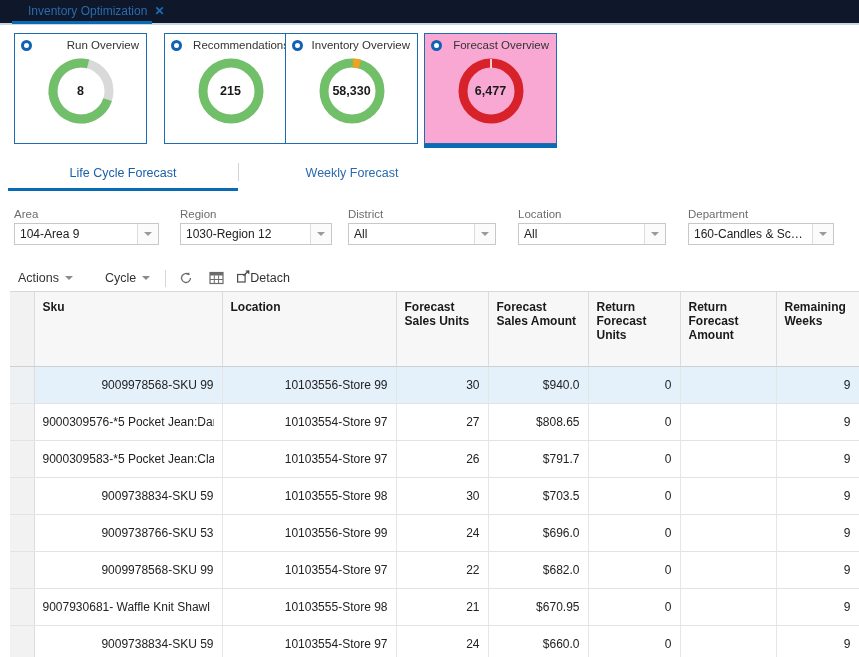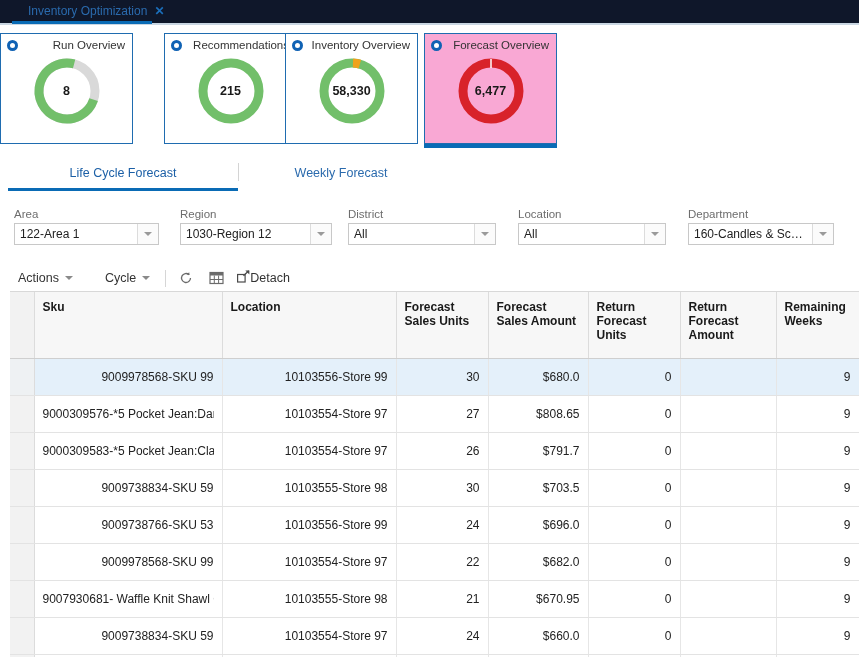--- a/index.html
+++ b/index.html
@@ -140,21 +140,21 @@
     overflow:hidden;border-top:1px solid #d8d8d8;
     box-sizing:border-box;
   }
   table.grid{
     border-collapse:collapse;table-layout:fixed;width:849px;
     font-size:12px;
   }
   table.grid th{
     background:#f7f7f7;color:#1a1a1a;font-weight:bold;font-size:12px;
     text-align:left;vertical-align:top;
-    padding:8px 8px 16px 8px;height:30px;
+    padding:8px 8px 24px 8px;height:30px;
     border-right:1px solid #dcdcdc;border-bottom:1px solid #cfcfcf;
     white-space:normal;line-height:14px;
     box-sizing:border-box;
   }
   table.grid th.selcol{background:#f2f2f2;padding:0;width:24px;}
   table.grid th.num{text-align:left;}
   table.grid td{
     height:37px;padding:0 8px;
     border-right:1px solid #e6e6e6;border-bottom:1px solid #e3e3e3;
     white-space:nowrap;overflow:hidden;
@@ -174,21 +174,21 @@
   <div class="tabstrip">
     <div class="tab">
       <span class="tab-label">Inventory Optimization</span>
       <span class="tab-close">✕</span>
     </div>
     <div class="tab-underline"></div>
   </div>
 
   <div class="kpirow">
 
-    <div class="kpicard" style="left:0;">
+    <div class="kpicard" style="left:14px;">
       <div class="kpi-head">
         <span class="kpi-radio"></span>
         <span class="kpi-title">Run Overview</span>
       </div>
       <div class="kpi-donutwrap">
         <svg width="72" height="72" viewBox="0 0 72 72" aria-hidden="true">
           <circle cx="36" cy="36" r="28" fill="none" stroke="#d9d9d9" stroke-width="9"></circle>
           <circle cx="36" cy="36" r="28" fill="none" stroke="#72bf6a" stroke-width="9" stroke-dasharray="130.1 45.8" transform="rotate(18 36 36)"></circle>
         </svg>
         <div class="kpi-value">8</div>
@@ -236,32 +236,32 @@
       </div>
       <div class="selbar"></div>
     </div>
   </div>
 
   <div class="subtabs">
     <div class="subtab active" style="left:8px;width:230px;">
       <span>Life Cycle Forecast</span>
     </div>
     <div class="subtab-sep" style="left:238px;"></div>
-    <div class="subtab" style="left:232px;width:218px;">
+    <div class="subtab" style="left:243px;width:218px;">
       <span>Weekly Forecast</span>
     </div>
     <div class="subtab-underline"></div>
   </div>
 
   <div class="filters">
 
     <div class="filt" style="left:14px;width:145px;">
       <span class="lab">Area</span>
       <div class="box">
-        <span class="val">122-Area 1</span>
+        <span class="val">104-Area 9</span>
         <span class="arrow">
             <i></i>
           </span>
       </div>
     </div>
 
     <div class="filt" style="left:180px;width:152px;">
       <span class="lab">Region</span>
       <div class="box">
         <span class="val">1030-Region  12</span>
@@ -369,21 +369,21 @@
       <tbody>
         <tr class="sel">
           <td class="selcol"></td>
           <td>
               <span class="clip">9009978568-SKU 99</span>
             </td>
           <td>
               <span class="clip">10103556-Store 99</span>
             </td>
           <td class="num">30</td>
-          <td class="num">$680.0</td>
+          <td class="num">$940.0</td>
           <td class="num">0</td>
           <td class="num"></td>
           <td class="num">9</td>
         </tr>
         <tr>
           <td class="selcol"></td>
           <td>
               <span class="clip">9000309576-*5 Pocket Jean:Dark Wash</span>
             </td>
           <td>

